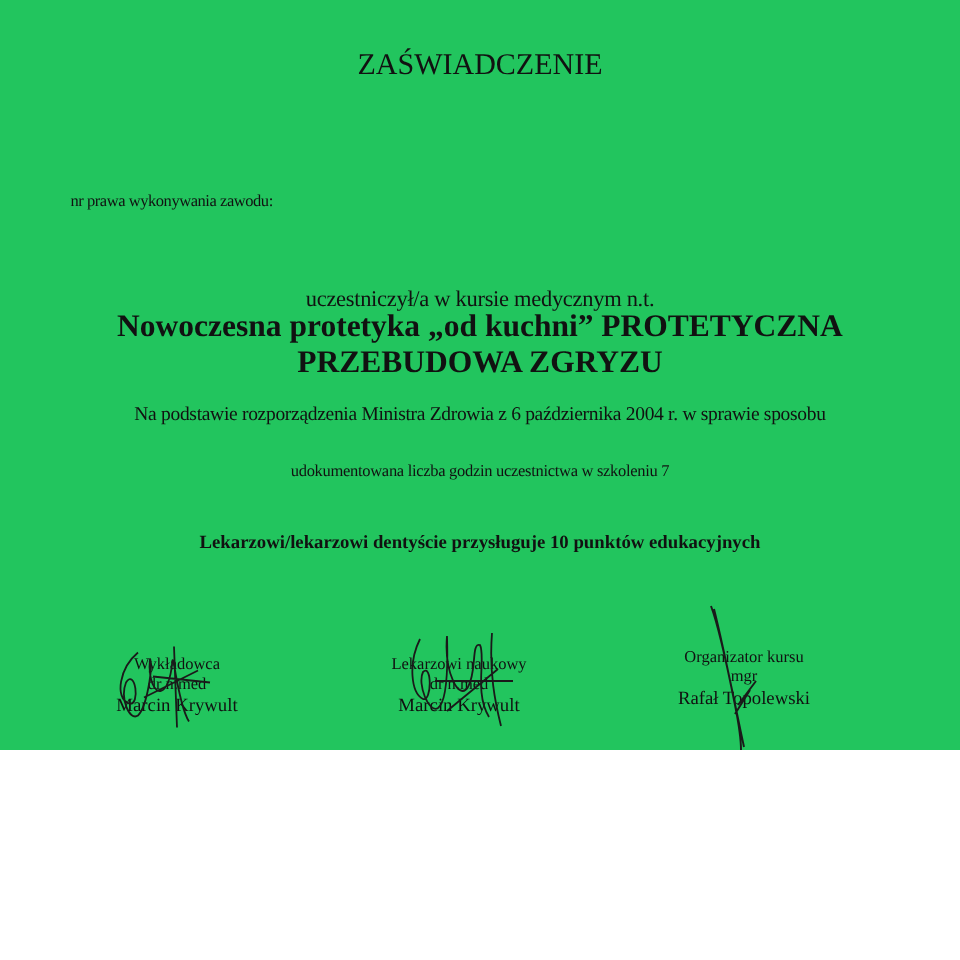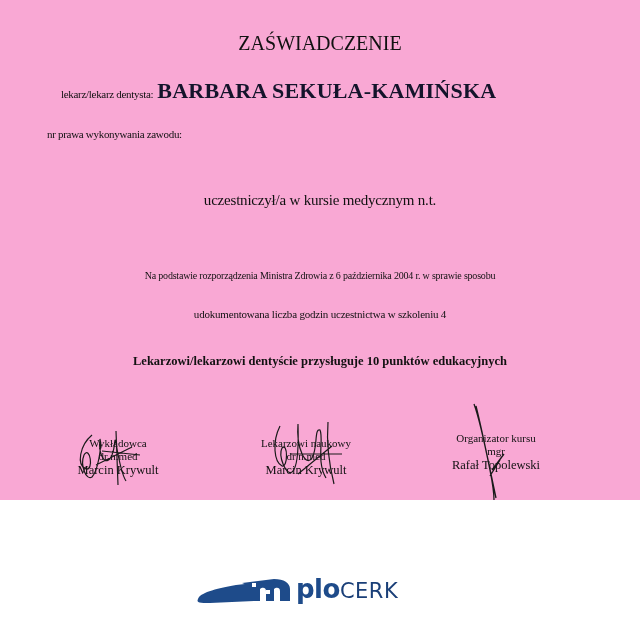--- a/index.html
+++ b/index.html
@@ -12,21 +12,21 @@
       height: 640px;
       position: relative;
       overflow: hidden;
       font-family: "Liberation Serif", serif;
       color: #111111;
     }
     .page {
       position: absolute;
       left: 0; top: 0;
       width: 640px; height: 500px;
-      background: #f9a8d4;
+      background: #22c55e;
     }
     .abs { position: absolute; white-space: nowrap; }
     .center { left: 0; width: 640px; text-align: center; }
 
     .title {
       top: 32px;
       font-size: 20px;
       letter-spacing: 0px;
       color: #111;
     }
@@ -59,21 +59,21 @@
     .course-title {
       top: 205px;
       font-size: 21px;
       font-weight: bold;
       line-height: 24px;
       white-space: normal;
       color: #111;
     }
     .legal {
       top: 268px;
-      font-size: 10px;
+      font-size: 13px;
       line-height: 15px;
       white-space: normal;
       letter-spacing: -0.2px;
     }
     .hours {
       top: 308px;
       font-size: 11px;
       letter-spacing: -0.2px;
     }
     .points {
@@ -128,38 +128,38 @@
       color: #1a3f78;
     }
   </style>
 </head>
 <body>
 
 <div class="page">
 
   <div class="abs center title">ZAŚWIADCZENIE</div>
 
-  <div class="abs doctor-row">
-    <span class="doctor-label">lekarz/lekarz dentysta:</span>
-    <span class="doctor-name">BARBARA SEKUŁA-KAMIŃSKA</span>
-  </div>
 
   <div class="abs license">
     <span>nr prawa wykonywania zawodu:</span>
     <span></span>
   </div>
 
   <div class="abs center participated">uczestniczył/a w kursie medycznym n.t.</div>
 
+  <div class="abs center course-title">
+    <div>Nowoczesna protetyka „od kuchni” PROTETYCZNA</div>
+    <div>PRZEBUDOWA ZGRYZU</div>
+  </div>
 
   <div class="abs center legal">
     <div>Na podstawie rozporządzenia Ministra Zdrowia z 6 października 2004 r. w sprawie sposobu</div>
   </div>
 
-  <div class="abs center hours">udokumentowana liczba godzin uczestnictwa w szkoleniu 4</div>
+  <div class="abs center hours">udokumentowana liczba godzin uczestnictwa w szkoleniu 7</div>
 
   <div class="abs center points">Lekarzowi/lekarzowi dentyście przysługuje  10 punktów edukacyjnych</div>
 
   <div class="sig-block sig-1">
     <div>Wykładowca</div>
     <div>dr n.med</div>
     <div class="name">Marcin Krywult</div>
   </div>
   <svg class="scribble" style="left:72px;top:425px" width="70" height="62" viewBox="0 0 70 62">
     <path d="M20 10 C8 20, 4 40, 14 44 C22 46, 18 20, 12 30 C8 40, 14 56, 20 52 C26 46, 30 20, 28 14 C26 30, 34 44, 40 30 C44 20, 42 10, 44 18 C46 30, 50 50, 54 56 M44 6 L46 60 M30 26 L68 30 M24 40 L60 22" fill="none" stroke="#1a1a1a" stroke-width="1.2"></path>
@@ -176,25 +176,14 @@
 
   <div class="sig-block sig-3">
     <div>Organizator kursu</div>
     <div>mgr</div>
     <div class="name">Rafał Topolewski</div>
   </div>
   <svg class="scribble" style="left:470px;top:400px" width="40" height="102" viewBox="0 0 40 102">
     <path d="M4 4 C10 20, 16 50, 20 70 C22 80, 24 90, 24 100 M6 6 C12 30, 18 60, 26 98 M22 70 L34 54 M20 76 L30 60" fill="none" stroke="#1a1a1a" stroke-width="1.3"></path>
   </svg>
 
-  <div class="logo">
-    <svg style="position:absolute;left:0;top:2px" width="100" height="30" viewBox="0 0 100 30">
-      <path d="M2 24 C4 18, 18 14, 40 10 L58 8 L58 26 L14 28 C4 28, 0 28, 2 24 Z" fill="#1e4b8a"></path>
-      <path d="M46 8 L78 4 C88 4, 94 8, 94 14 L94 26 L84 26 L84 16 C84 12, 80 12, 78 14 L78 26 L70 26 L70 16 C70 12, 66 12, 64 14 L64 26 L56 26 L56 12 Z" fill="#1e4b8a"></path>
-      <rect x="70" y="15" width="4" height="4" fill="#ffffff"></rect>
-      <rect x="56" y="8" width="4" height="4" fill="#ffffff"></rect>
-    </svg>
-    <div class="logo-text">
-      <span class="logo-bold">plo</span><span class="logo-light">CERK</span>
-    </div>
-  </div>
 
 </div>
 
 </body></html>

